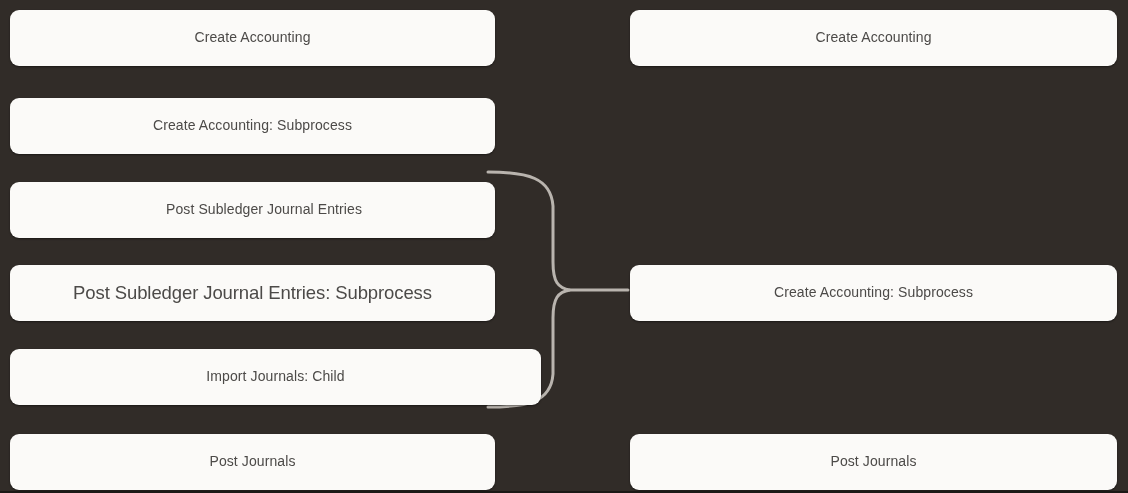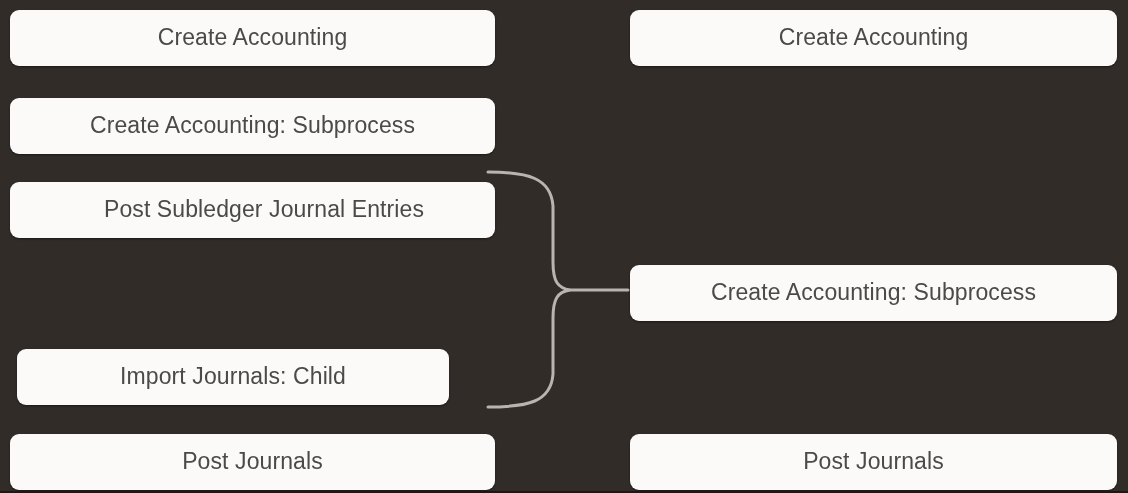--- a/index.html
+++ b/index.html
@@ -23,21 +23,21 @@
     border-radius: 9px;
     box-shadow: 0 1px 2px rgba(0,0,0,0.45);
     display: flex;
     align-items: center;
     justify-content: center;
     box-sizing: border-box;
     padding: 0 10px;
   }
   .node-label {
     color: #4c4a48;
-    font-size: 23px;
+    font-size: 14px;
     line-height: 1.1;
     letter-spacing: 0.1px;
     white-space: nowrap;
     text-align: center;
   }
   .node-label.tight {
     font-size: 18.5px;
     letter-spacing: -0.1px;
   }
   #brace-layer {
@@ -72,22 +72,25 @@
   </div>
 
   <div class="node" style="left:10px; top:98px; width:485px; height:56px;">
     <span class="node-label">Create Accounting: Subprocess</span>
   </div>
 
   <div class="node" style="left:10px; top:182px; width:485px; height:56px;padding-left:33px;">
     <span class="node-label">Post Subledger Journal Entries</span>
   </div>
 
+  <div class="node" style="left:10px; top:265px; width:485px; height:56px;">
+    <span class="node-label tight">Post Subledger Journal Entries: Subprocess</span>
+  </div>
 
-  <div class="node" style="left:10px; top:349px; width:432px; height:56px;margin-left:7px;">
+  <div class="node" style="left:10px; top:349px; width:531px; height:56px;">
     <span class="node-label">Import Journals: Child</span>
   </div>
 
   <div class="node" style="left:10px; top:434px; width:485px; height:56px;">
     <span class="node-label">Post Journals</span>
   </div>
 
   <div class="node" style="left:630px; top:10px; width:487px; height:56px;">
     <span class="node-label">Create Accounting</span>
   </div>

